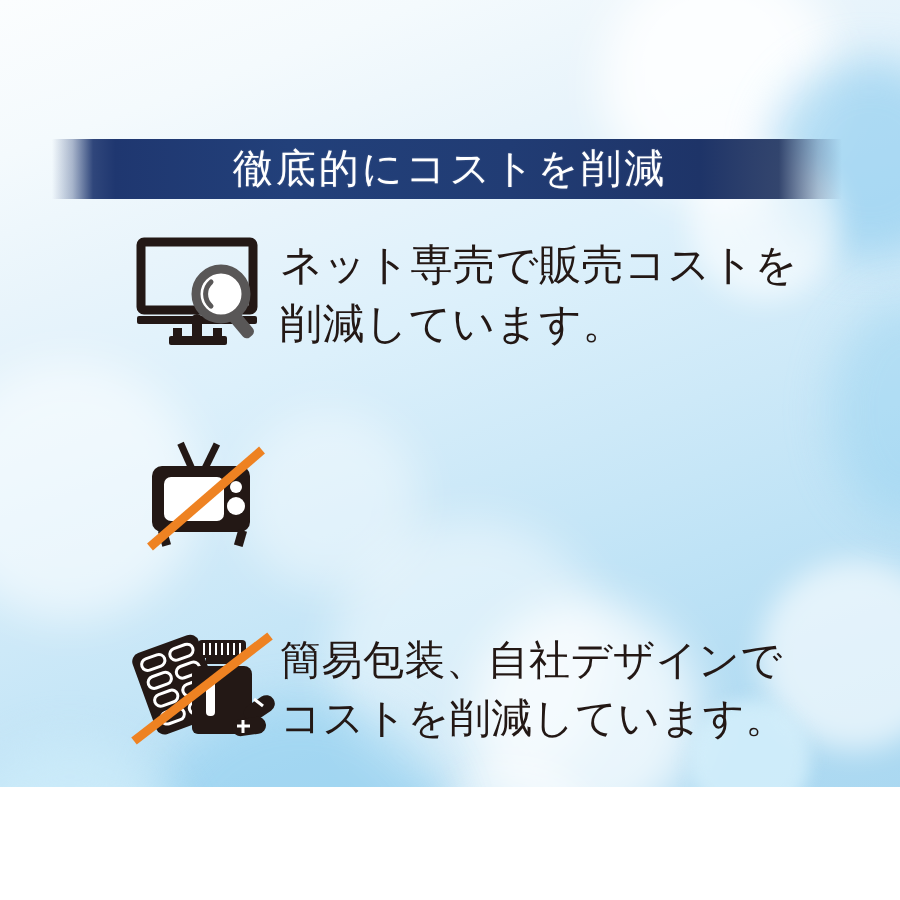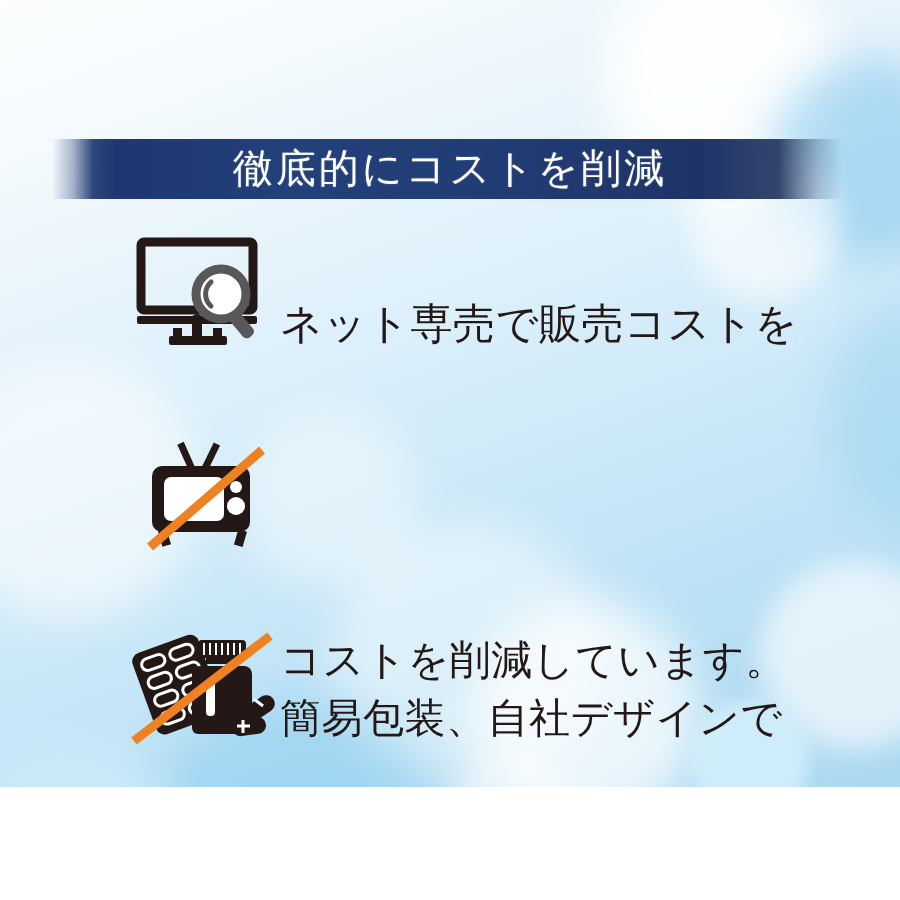--- a/index.html
+++ b/index.html
@@ -180,20 +180,21 @@
 
           <circle cx="86" cy="58" r="25" fill="#ffffff" stroke="#595757" stroke-width="9"></circle>
 
           <path d="M76 46 a16 16 0 0 0 0 24" fill="none" stroke="#595757" stroke-width="5" stroke-linecap="round"></path>
 
           <rect x="100" y="74" width="13" height="30" rx="5" fill="#595757" transform="rotate(-40 106 89)"></rect>
         </svg>
       </div>
       <div class="feature-text">
         <span class="feature-line">ネット専売で販売コストを</span>
+        <span class="feature-line">削減しています。</span>
       </div>
     </div>
 
     <div class="feature-row r2">
       <div class="feature-icon">
         <svg width="130" height="120" viewBox="0 0 130 120" aria-hidden="true">
 
           <rect x="44" y="8" width="7" height="34" fill="#231815" transform="rotate(-24 47 25)"></rect>
           <rect x="66" y="8" width="7" height="34" fill="#231815" transform="rotate(26 69 25)"></rect>
 
@@ -251,19 +252,19 @@
             <line x1="124" y1="77" x2="133" y2="84" stroke="#ffffff" stroke-width="3"></line>
             <rect x="102" y="96" width="34" height="17" rx="8.5" fill="#231815" transform="rotate(-8 119 104)"></rect>
             <line x1="113" y1="98" x2="113" y2="111" stroke="#ffffff" stroke-width="3"></line>
             <line x1="107" y1="104" x2="120" y2="104" stroke="#ffffff" stroke-width="3"></line>
           </g>
 
           <line x1="4" y1="119" x2="140" y2="14" stroke="#ee8222" stroke-width="9" stroke-linecap="butt"></line>
         </svg>
       </div>
       <div class="feature-text">
+        <span class="feature-line">簡易包装、自社デザインで</span>
         <span class="feature-line">コストを削減しています。</span>
-        <span class="feature-line">簡易包装、自社デザインで</span>
       </div>
     </div>
 
   </div>
 </div>
 
 </body></html>

